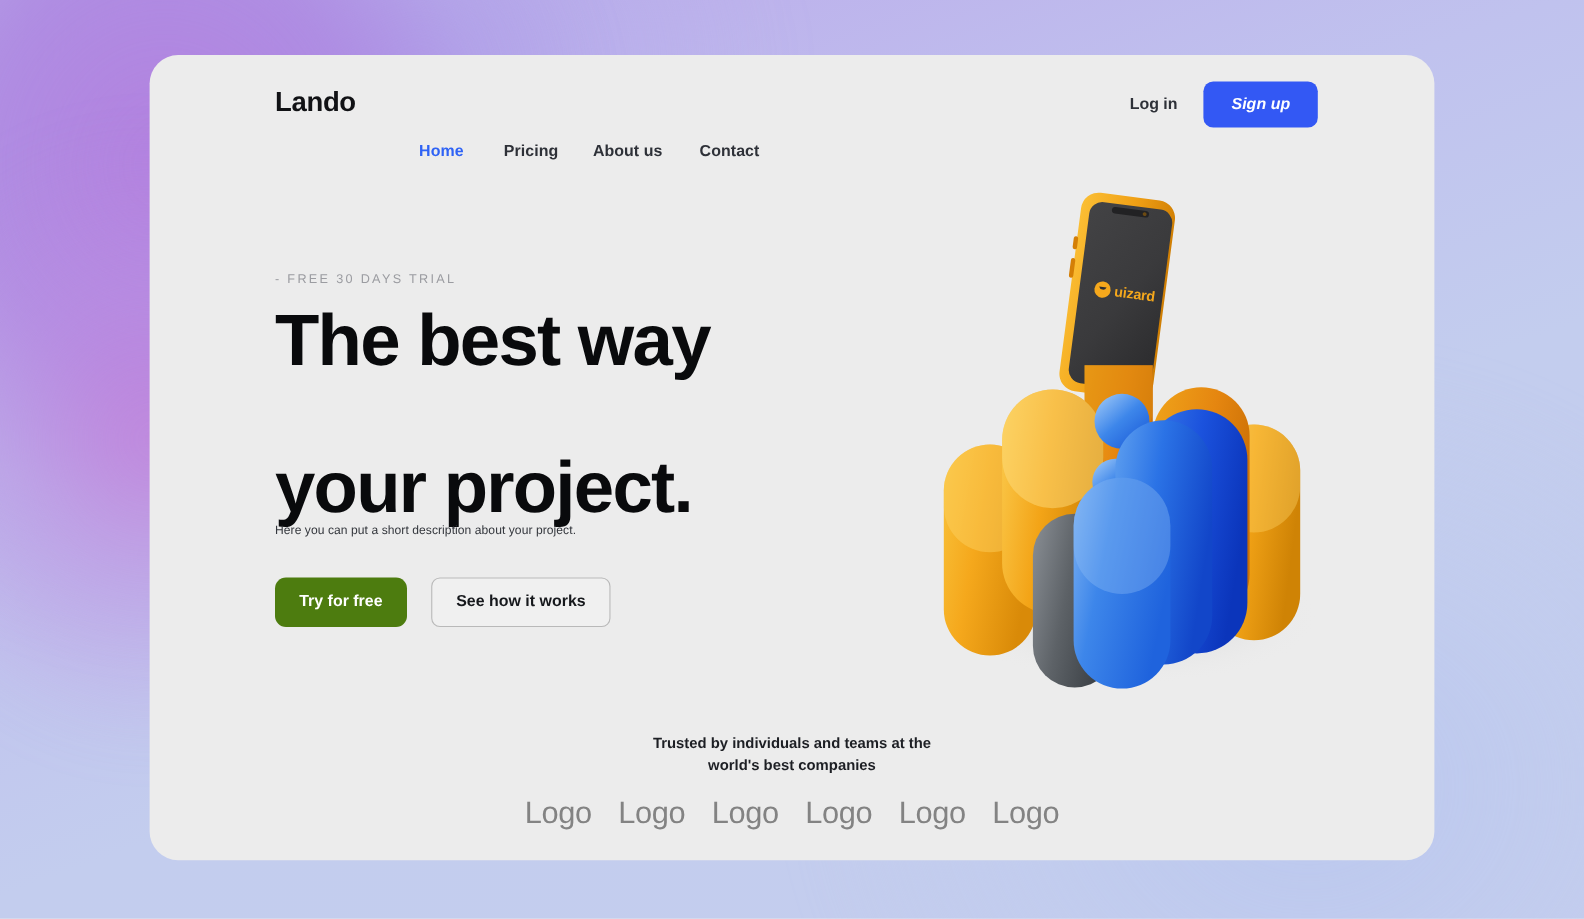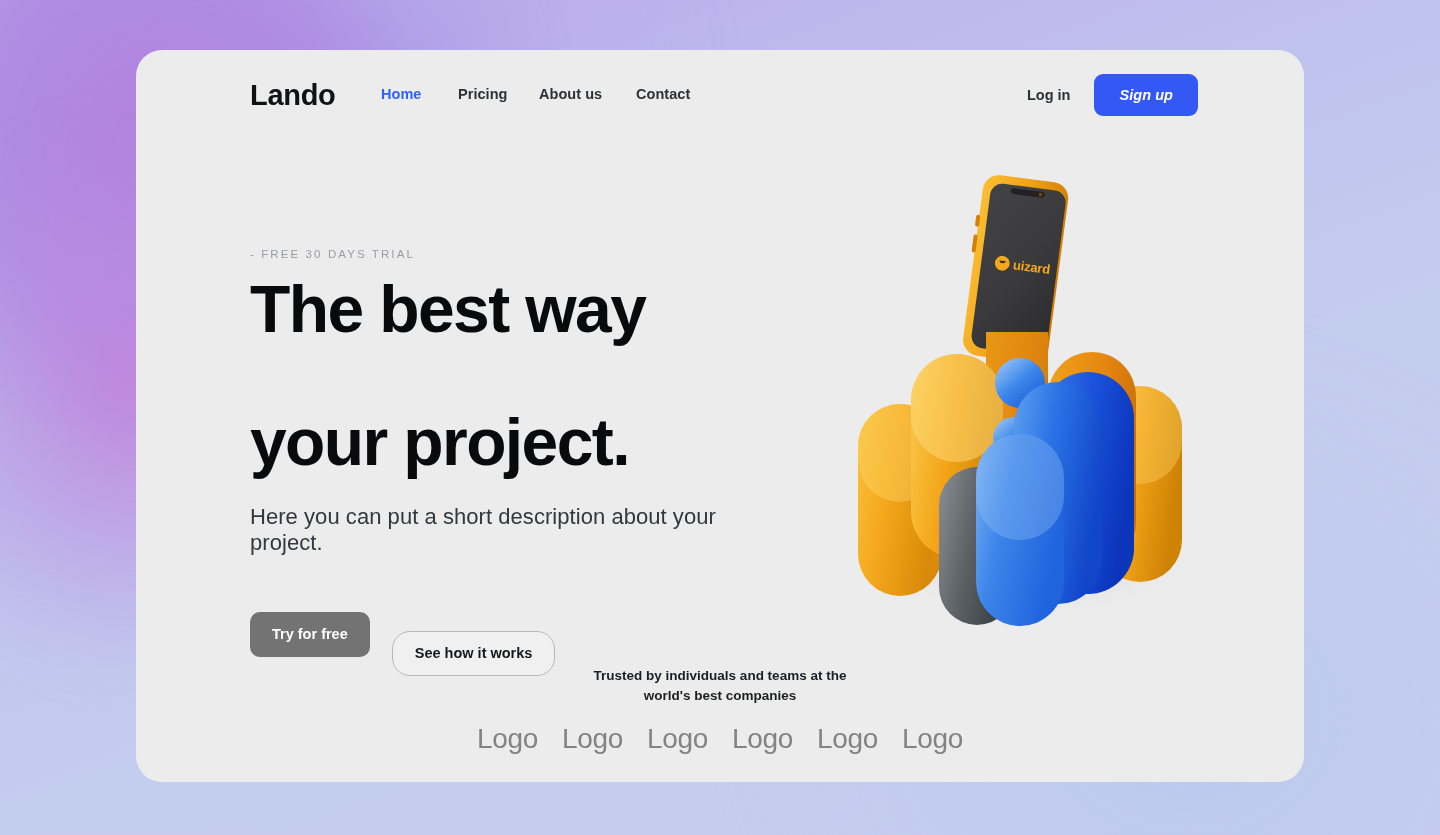--- a/index.html
+++ b/index.html
@@ -42,26 +42,26 @@
     background:#ececec; border-radius:26px; overflow:hidden;
   }
 
   
   #navbar {
     position:absolute; left:0; top:0; width:100%; height:90px;
     display:flex; align-items:center;
   }
   #logo {
     position:absolute; left:114px; top:29px;
-    font-size:29px; font-weight:700; color:#111215; letter-spacing:-0.3px;
+    font-size:25px; font-weight:700; color:#111215; letter-spacing:-0.3px;
   }
   #navlinks { position:absolute; left:245px; top:36px; display:flex; gap:0; }
   #navlinks .navlink {
     font-size:14.5px; font-weight:600; color:#2e3138; letter-spacing:0.05px;
-    cursor:pointer; padding:0; white-space:nowrap;
+    cursor:pointer; padding:0; white-space:nowrap;margin-top:44px;
   }
   #navlinks .navlink:nth-child(1){ width:77px; }
   #navlinks .navlink:nth-child(2){ width:81px; }
   #navlinks .navlink:nth-child(3){ width:97px; }
   #navlinks .navlink.active { color:#2f63f5; }
 
   #navactions { position:absolute; right:106px; top:24px; display:flex; align-items:center; gap:24px; }
   #login {
     font-size:14.5px; font-weight:600; color:#2e3138; cursor:pointer;
   }
@@ -72,36 +72,36 @@
   }
 
   
   #hero-left { position:absolute; left:114px; top:198px; width:520px; }
   #eyebrow {
     font-size:11.5px; font-weight:400; color:#9b9ca1;
     letter-spacing:2.1px; margin-bottom:16px;
   }
   #headline {
     font-size:66px; font-weight:800; color:#090a0c;
-    line-height:1.01; letter-spacing:-1.6px; margin-bottom:28px;
+    line-height:1.01; letter-spacing:-1.6px; 
   }
   #subhead {
-    font-size:22px; color:#34373d; font-weight:400; letter-spacing:0.05px;
+    font-size:11px; color:#34373d; font-weight:400; letter-spacing:0.05px;
     margin-bottom:37px;
   }
   #cta-row { display:flex; align-items:center; gap:22px; }
   #btn-primary {
-    background:#737373; color:#fff; border:none; border-radius:10px;
+    background:#4d7c0f; color:#fff; border:none; border-radius:10px;
     height:45px; padding:0 22px; font-size:14.5px; font-weight:700;
     font-family:"Liberation Sans", sans-serif; cursor:pointer;
   }
   #btn-secondary {
-    background:#f0f0f0; color:#16181c; border:1.3px solid #b9b9b9; border-radius:18px;
+    background:#f0f0f0; color:#16181c; border:1.3px solid #b9b9b9; border-radius:8px;
     height:45px; padding:0 22px; font-size:14.5px; font-weight:700;
-    font-family:"Liberation Sans", sans-serif; cursor:pointer;margin-top:38px;
+    font-family:"Liberation Sans", sans-serif; cursor:pointer;
   }
 
   
   #trusted { position:absolute; left:0; top:616px; width:100%; text-align:center; }
   #trusted-text {
     font-size:13.5px; font-weight:700; color:#1d1f24; line-height:1.45;
     max-width:300px; margin:0 auto 18px;
   }
   #logo-row { display:flex; justify-content:center; gap:0; }
   #logo-row .logo-item {

